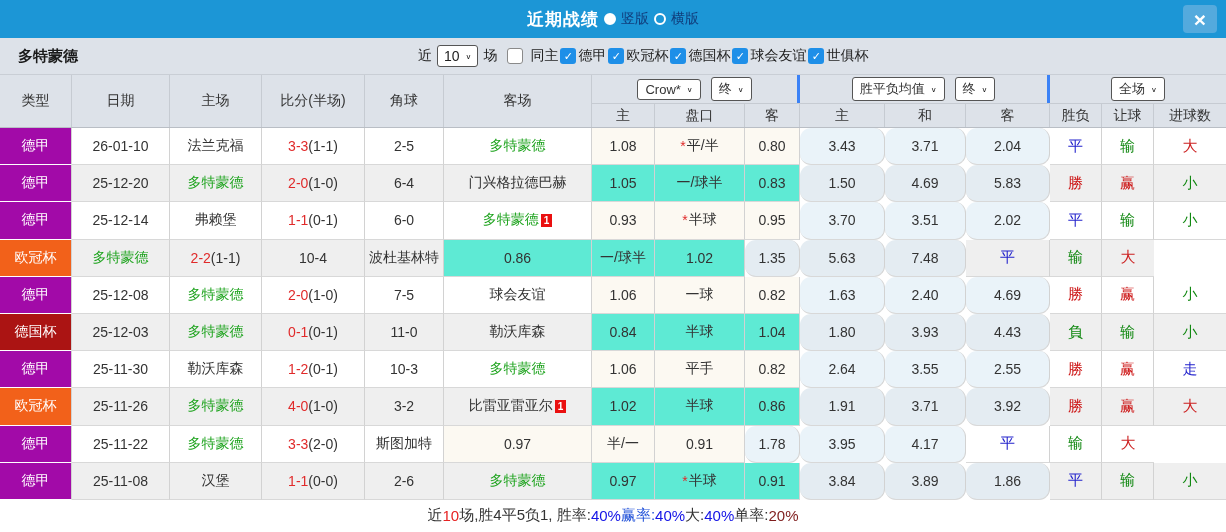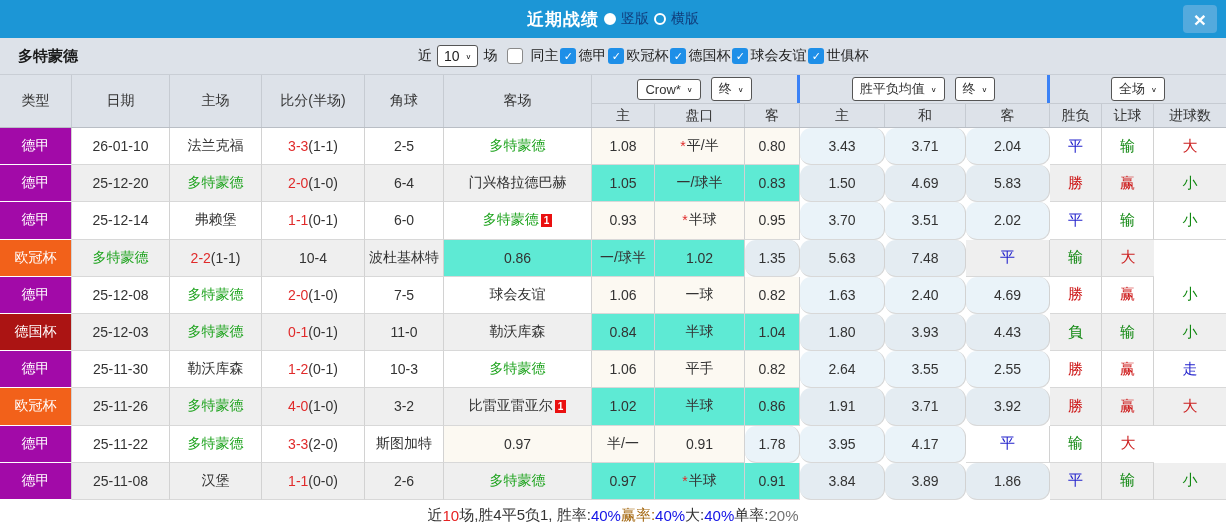--- a/index.html
+++ b/index.html
@@ -441,21 +441,21 @@
         <div class="cell c-res" style="color: rgb(17, 136, 17);">输</div>
         <div class="cell c-res last" style="color: rgb(17, 136, 17);">小</div>
       </div>
     </div>
 
   <div class="footer">
       <span style="color: rgb(51, 51, 51);">近</span>
       <span style="color: rgb(230, 34, 34);">10</span>
       <span style="color: rgb(51, 51, 51);">场,胜4平5负1, 胜率:</span>
       <span style="color: rgb(20, 20, 230);">40%</span>
-      <span style="color: #a16207;"> 赢率:</span>
+      <span style="color: #1d4ed8;"> 赢率:</span>
       <span style="color: rgb(20, 20, 230);">40%</span>
       <span style="color: rgb(51, 51, 51);"> 大:</span>
       <span style="color: rgb(20, 20, 230);">40%</span>
       <span style="color: rgb(51, 51, 51);"> 单率:</span>
-      <span style="color: #737373;">20%</span>
+      <span style="color: #7f1d1d;">20%</span>
     </div>
 
 </div>
 
 </body></html>

